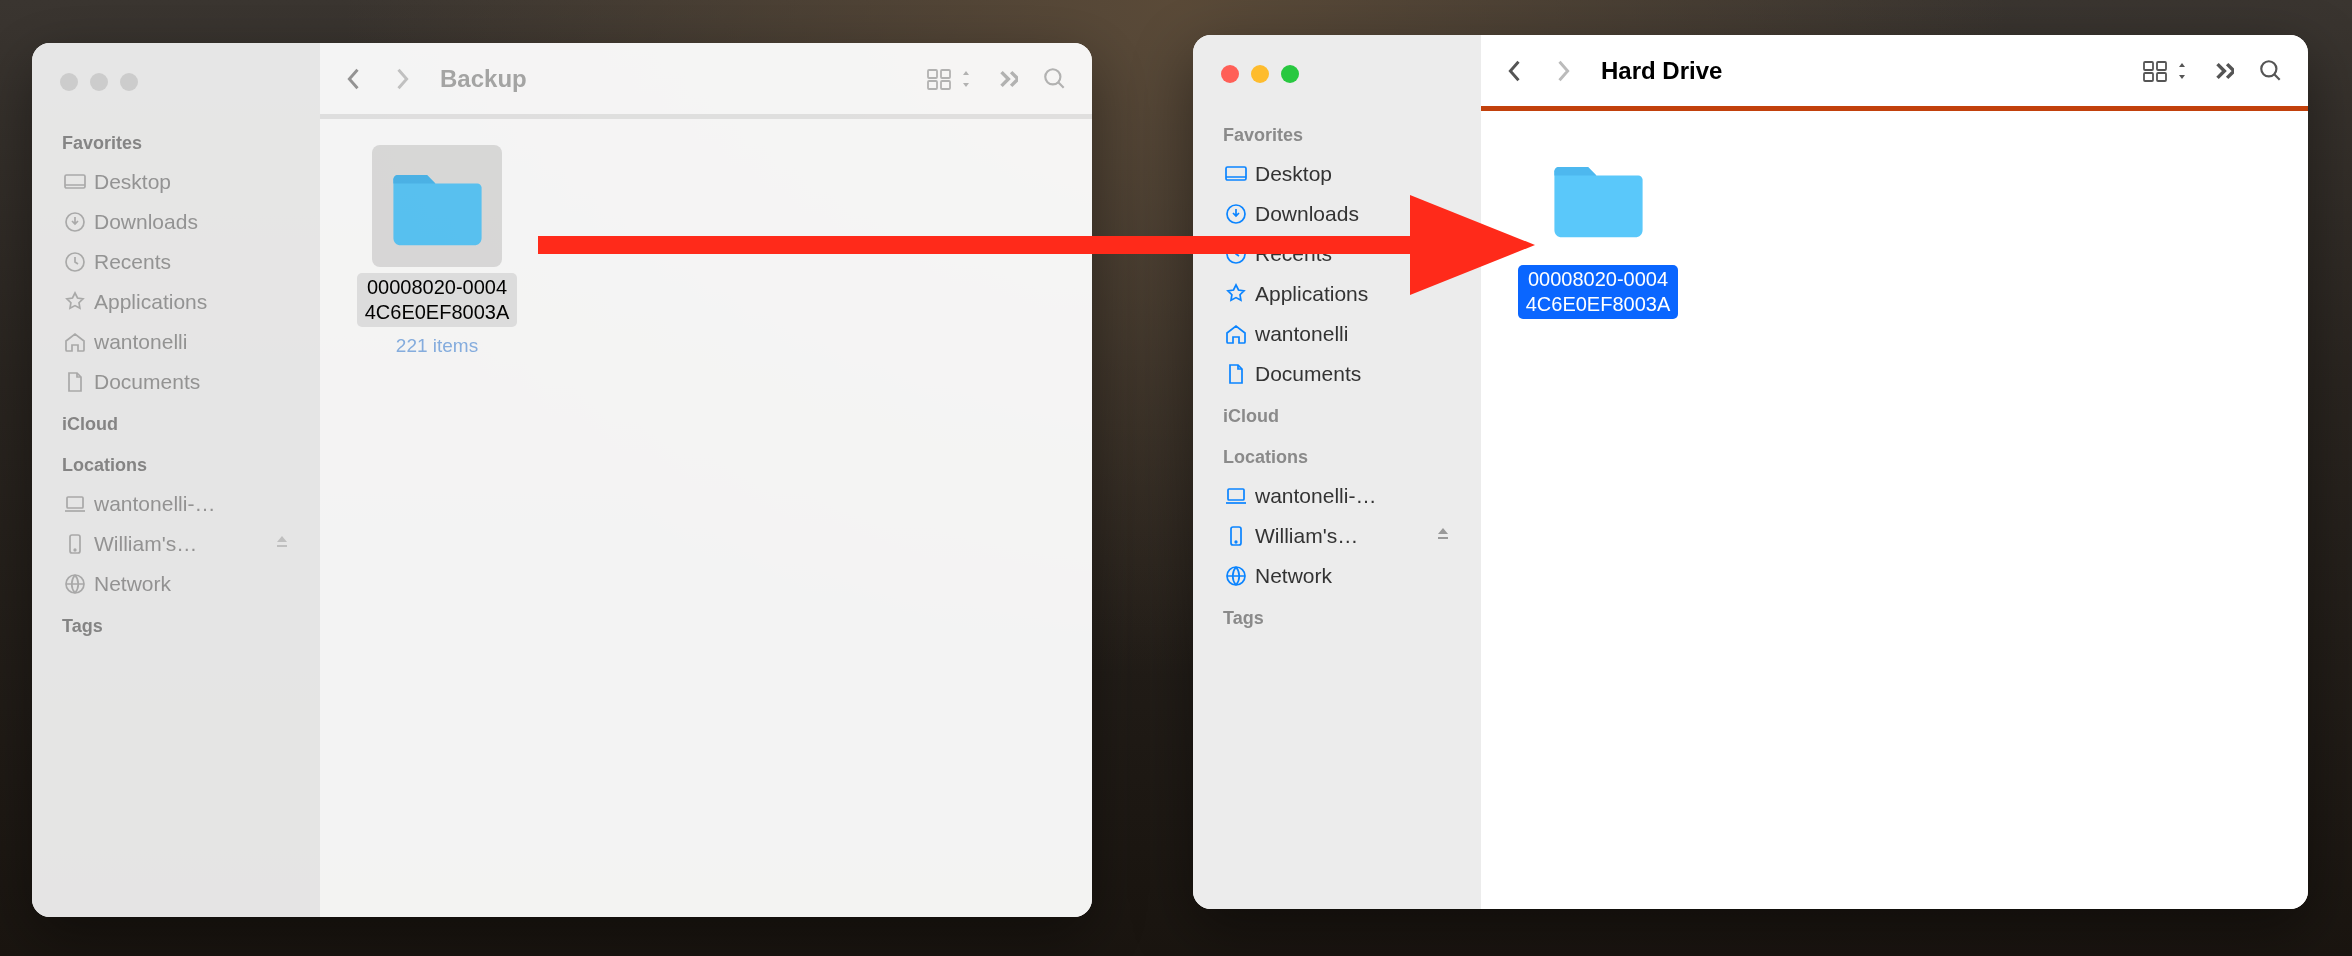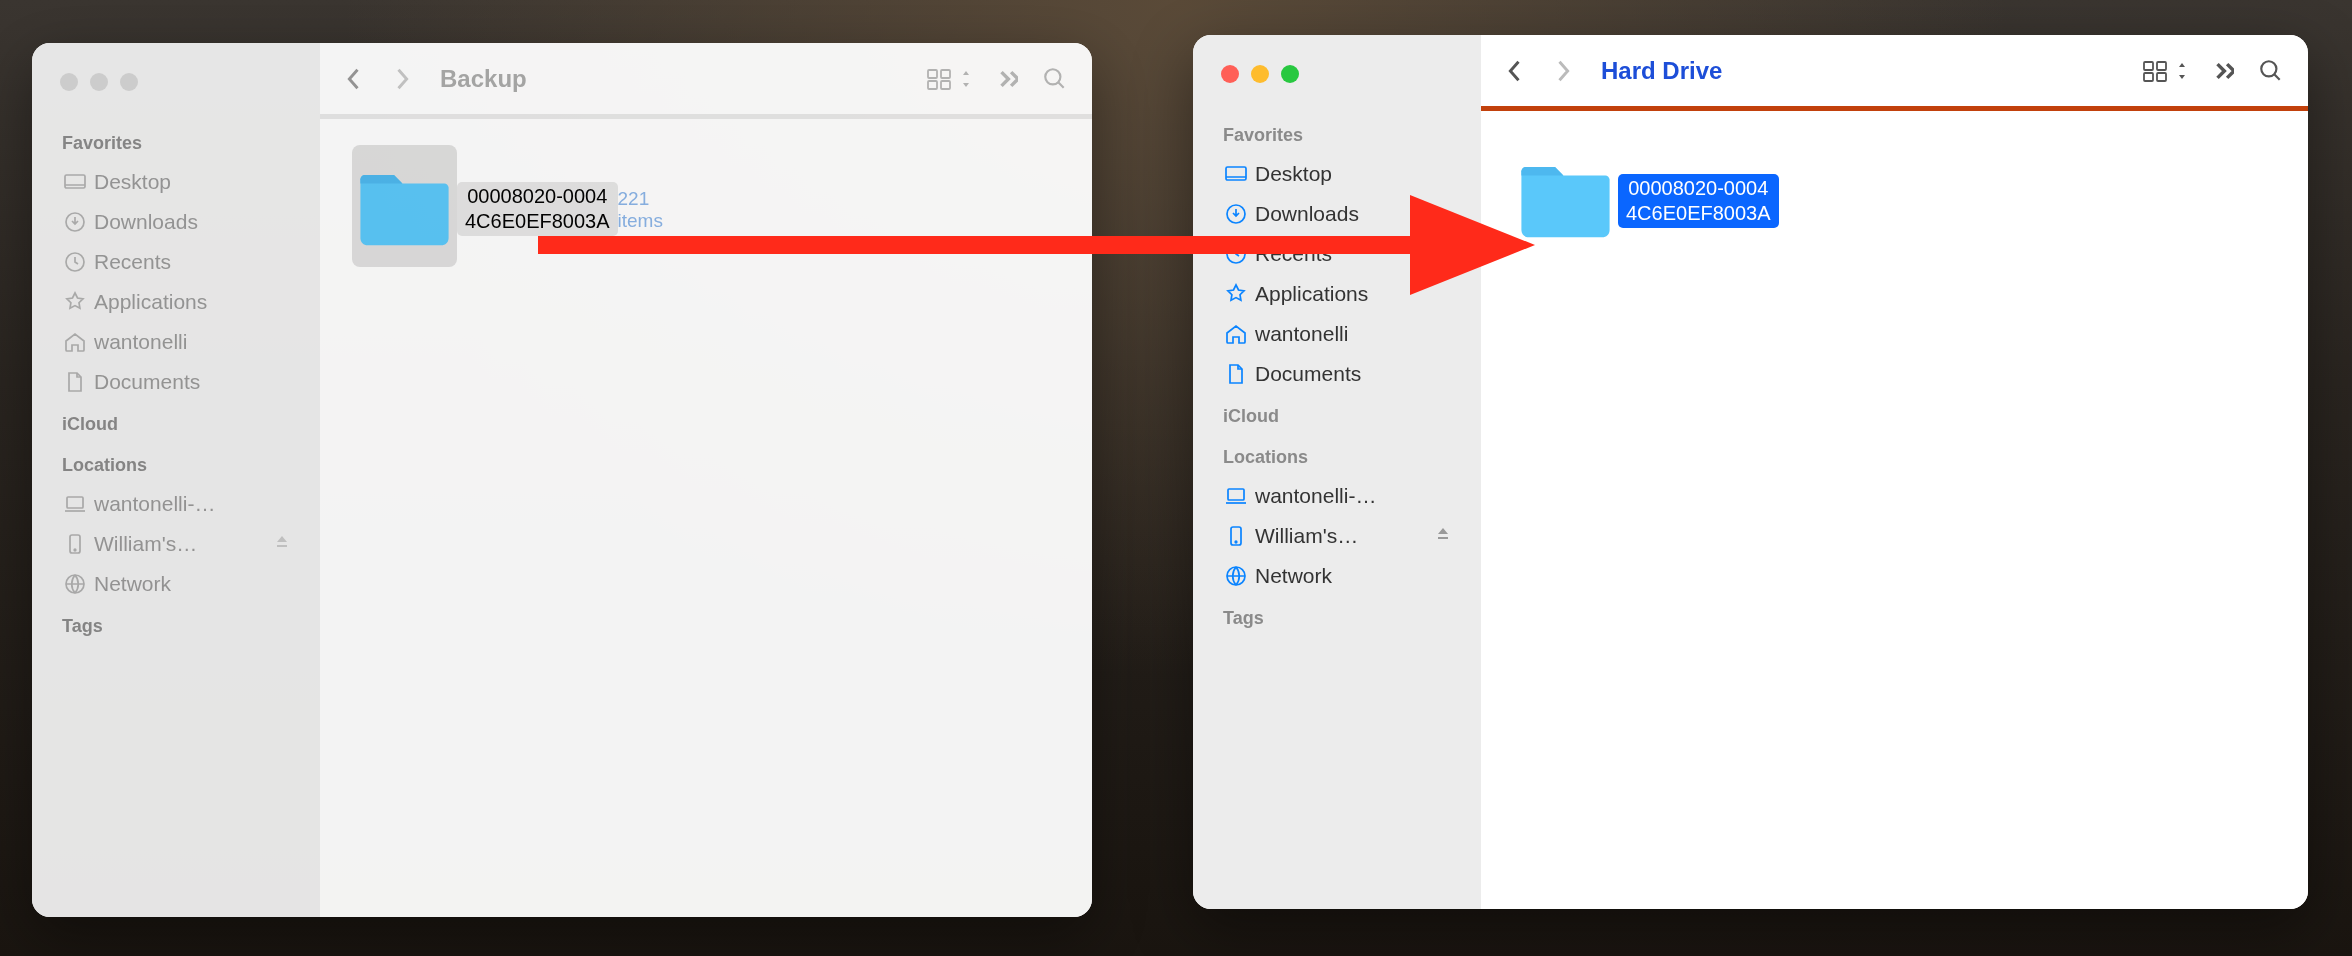--- a/index.html
+++ b/index.html
@@ -91,37 +91,38 @@
   border-bottom: 5px solid #c2410c;
   gap: 16px;
 }
 .window.inactive .toolbar { border-bottom-color: #e8e8e8; }
 
 .nav-group { display: flex; gap: 28px; }
 .nav-btn { color: #999; cursor: pointer; display: flex; align-items: center; }
 .nav-btn.disabled { color: #c8c8c8; }
 .window.active .nav-btn { color: #666; }
 
-.title { font-size: 24px; font-weight: 600; color: #1d4ed8; margin-left: 12px; }
+.title { font-size: 24px; font-weight: 600; color: #000000; margin-left: 12px; }
 .window.inactive .title { color: #aaa; }
 
 .toolbar-right { margin-left: auto; display: flex; align-items: center; gap: 24px; color: #888; }
 .window.inactive .toolbar-right { color: #b8b8b8; }
 
 .tb-btn { cursor: pointer; display: flex; align-items: center; gap: 6px; }
 
 .content {
   flex: 1;
   padding: 26px 32px;
   display: flex;
   align-items: flex-start;
 }
 
 .folder-item {
   display: flex;
+  flex-direction: column;
   align-items: center;
   width: 170px;
 }
 .folder-icon-wrap {
   width: 130px;
   height: 122px;
   display: flex;
   align-items: center;
   justify-content: center;
   border-radius: 8px;

